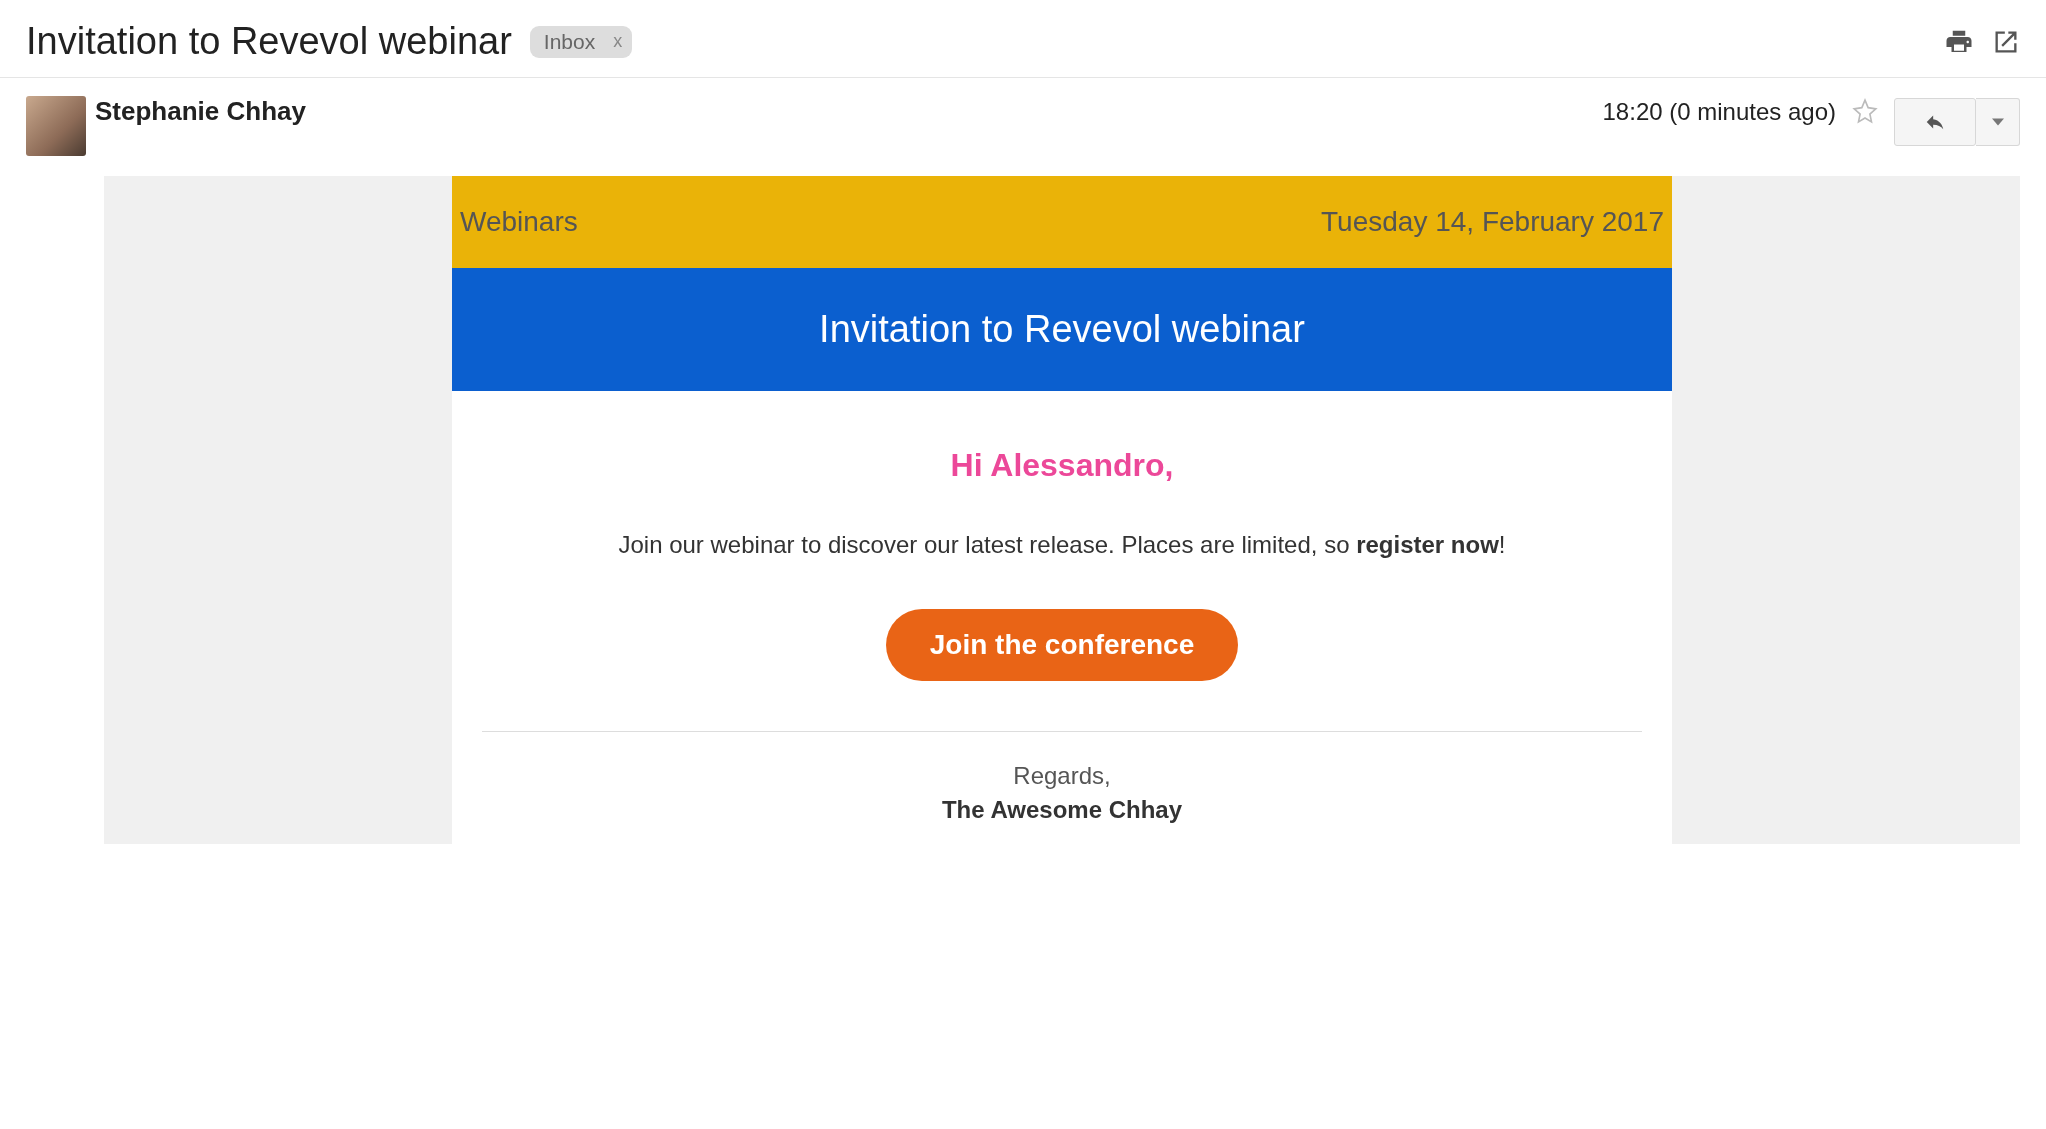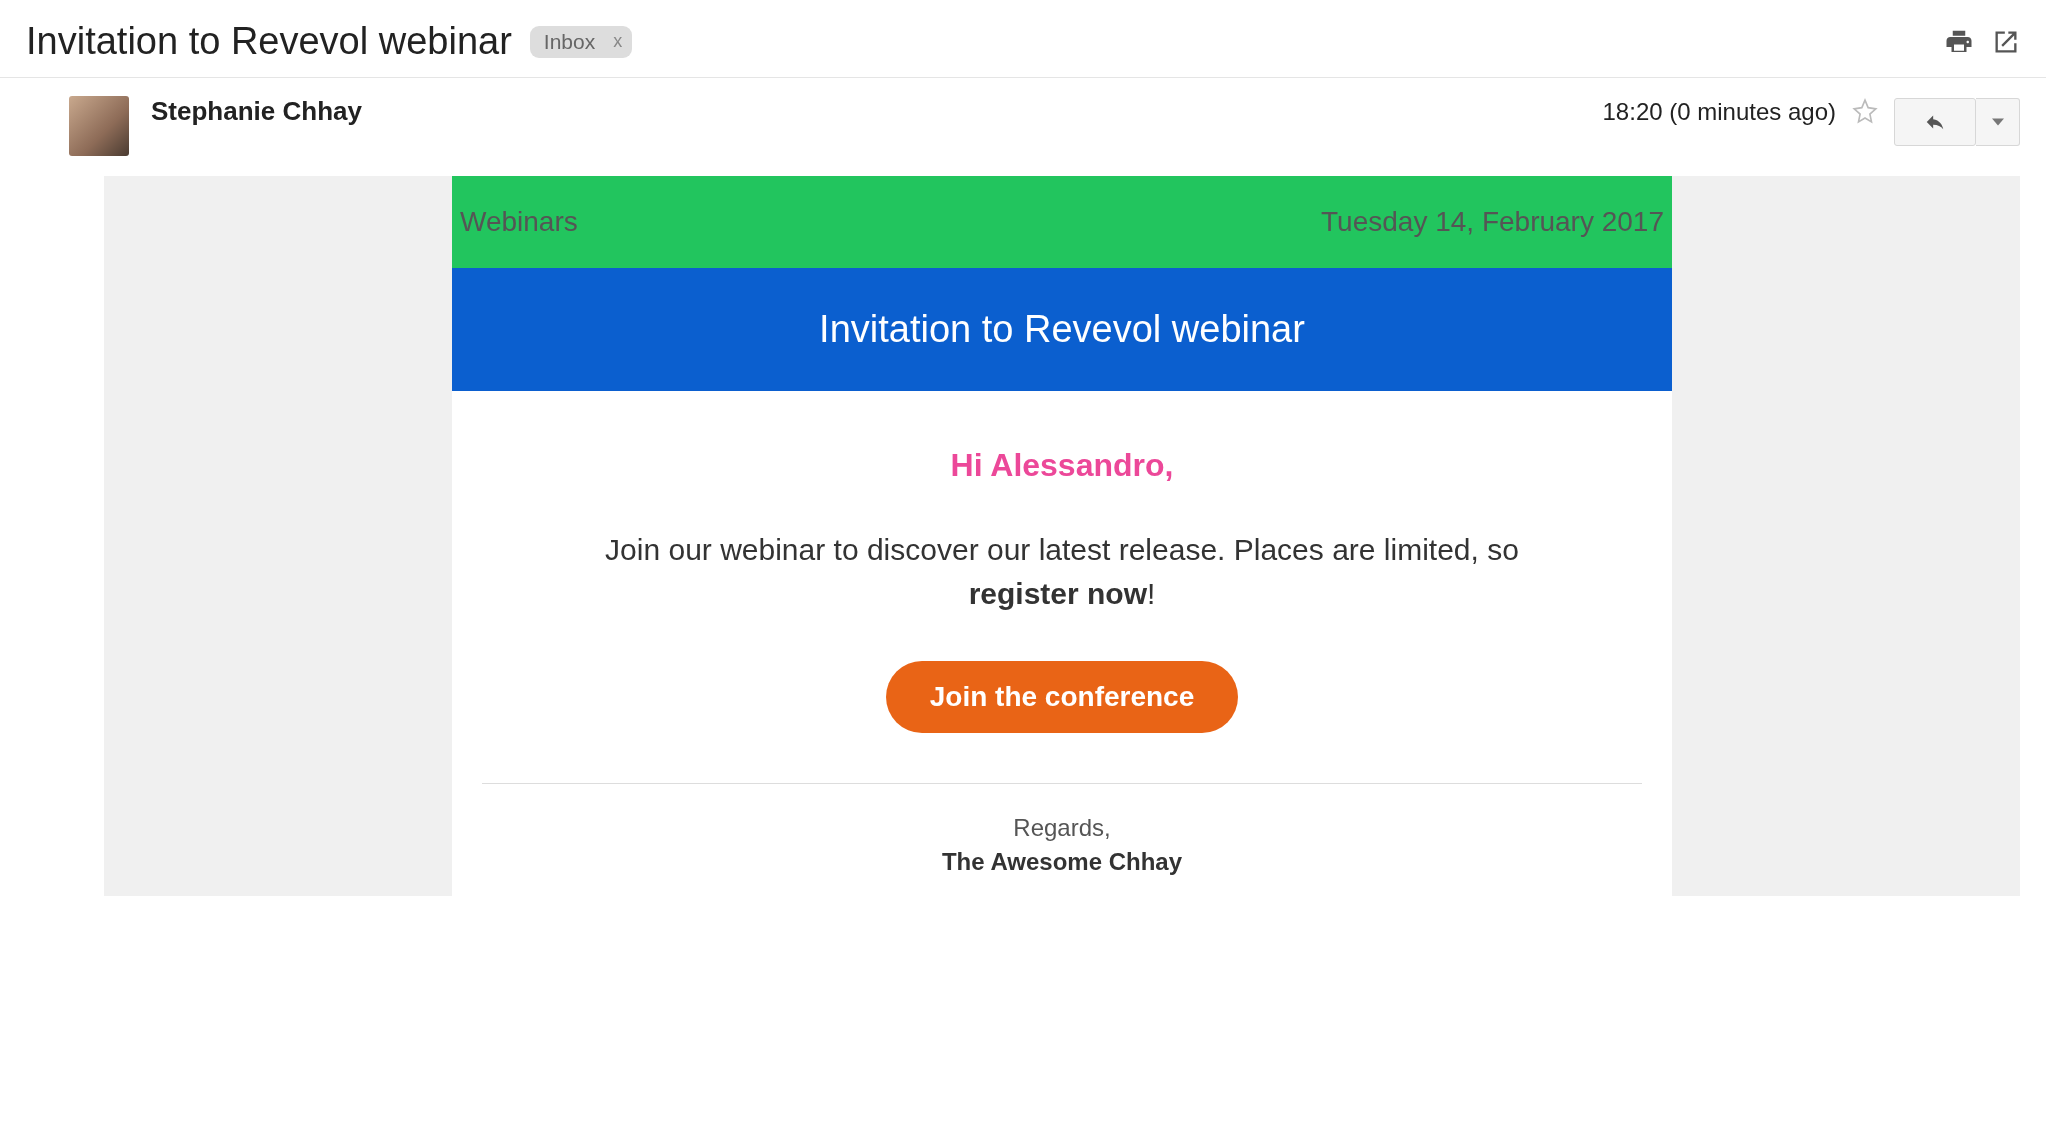--- a/index.html
+++ b/index.html
@@ -44,22 +44,21 @@
   .top-actions {
     display: flex;
     align-items: center;
     gap: 18px;
   }
   .top-actions svg { display:block; }
 
   .meta-row {
     display: flex;
     padding: 18px 26px 10px 26px;
-    gap: 22px;
-    margin-left: 43px;
+    gap: 9px;
   }
   .avatar {
     width: 60px; height: 60px; border-radius: 3px;
     background: linear-gradient(135deg,#c9a98e 0%, #8d6b57 60%, #4a3b31 100%);
     flex-shrink: 0;
   }
   .meta-left { flex: 1; }
   .sender-name {
     font-size: 26px;
     font-weight: 700;
@@ -113,21 +112,21 @@
   .body-outer {
     margin: 10px 26px 0 104px;
     background: #f0f0f0;
     padding: 0;
   }
   .body-inner {
     margin: 0 auto;
     width: 1220px;
   }
   .body-header {
-    background: #22c55e;
+    background: #eab308;
     padding: 30px 8px 30px 8px;
     display:flex;
     justify-content:space-between;
     font-size: 28px;
     color: #555;
   }
   .blue-banner {
     background: #0b5fcf;
     color: #fff;
     text-align: center;
@@ -139,21 +138,21 @@
     padding: 56px 10px 20px 10px;
     text-align: center;
   }
   .greeting {
     color: #ec4899;
     font-size: 32px;
     font-weight: 700;
     margin-bottom: 44px;
   }
   .body-text {
-    font-size: 30px;
+    font-size: 24px;
     color: #333;
     line-height: 1.45;
     max-width: 960px;
     margin: 0 auto 46px auto;
   }
   .body-text .bold { font-weight:700; }
   .cta-btn {
     display:inline-block;
     background: #e96416;
     color: #fff;

